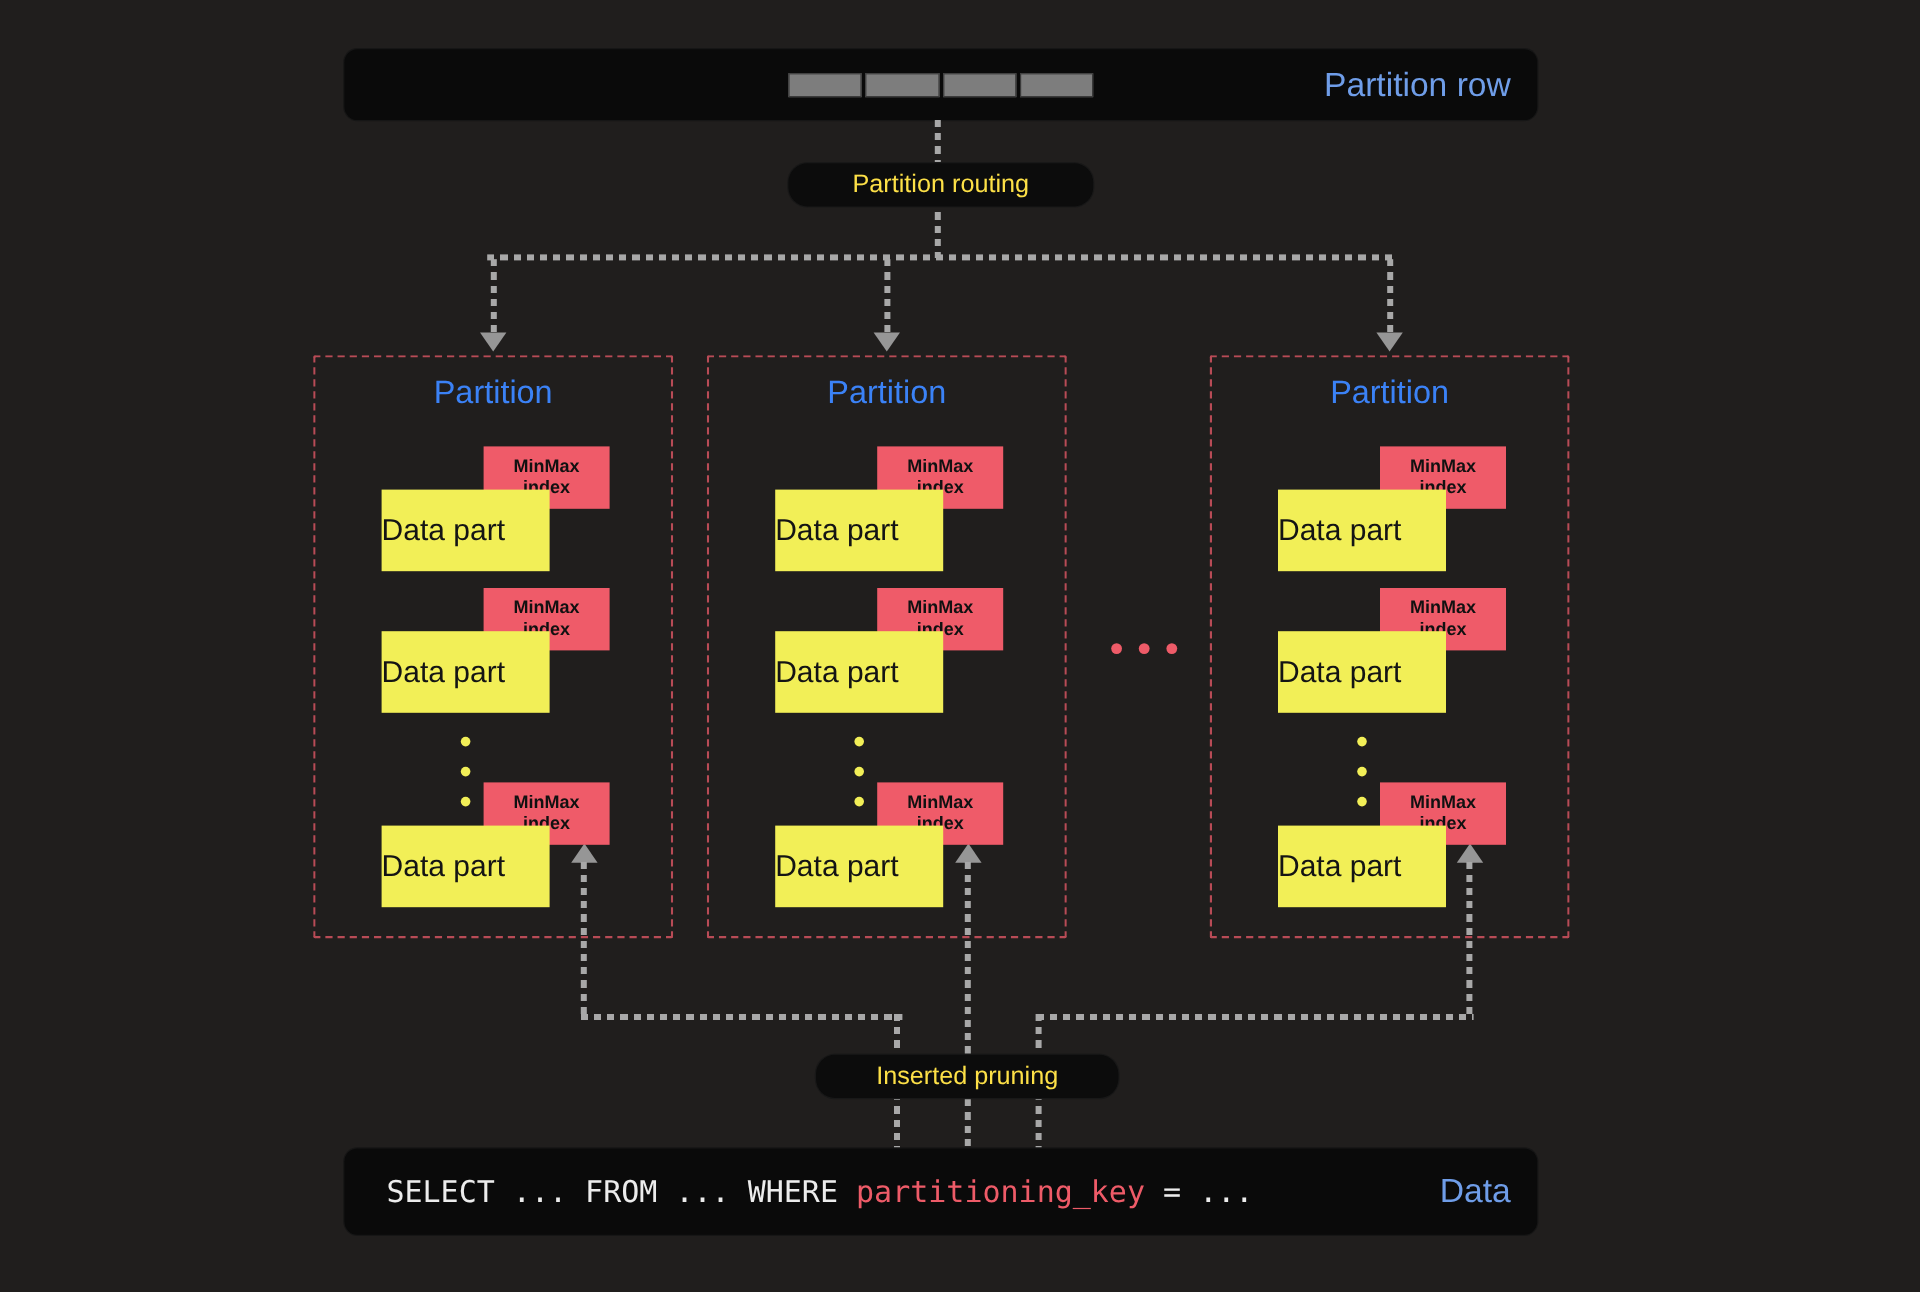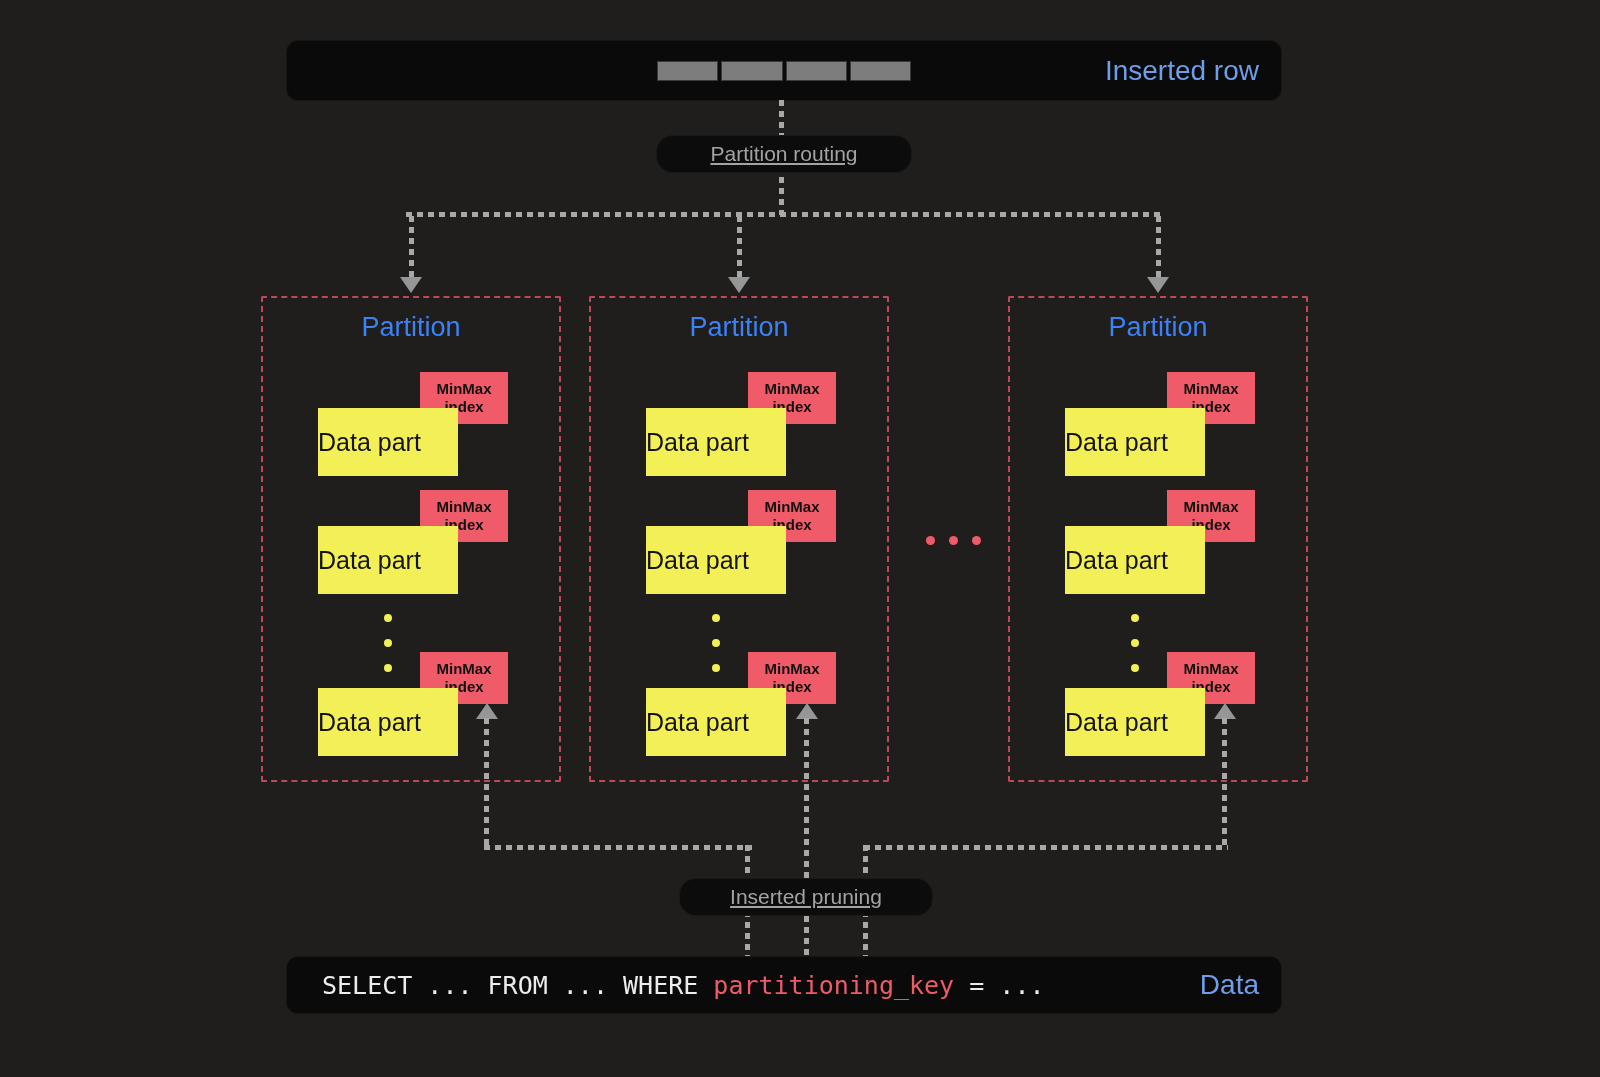--- a/index.html
+++ b/index.html
@@ -10,41 +10,40 @@
     font-family:"Liberation Sans", sans-serif;
   }
 
   
   .bar {
     position:absolute; left:287px; width:994px;
     background:#0a0a0a; border-radius:11px;
     box-shadow:0 0 0 1px #161616;
   }
   .bar.top { top:41px; height:59px; }
-  .bar.bottom { top:957px; height:56px; }
+  .bar.bottom { top:957px; height:72px; }
   .blue { color:#6f9de8; }
   .bar-label {
     position:absolute; right:22px; top:50%; transform:translateY(-50%);
     font-size:28px;
   }
 
   
   .segments {
     position:absolute; left:50%; top:50%; transform:translate(-50%,-50%);
     width:254px; height:20px; display:flex; gap:3px;
   }
   .seg { flex:1; background:#7d7d7d; border:1px solid #3a3a3a; }
 
   
   .pill {
     position:absolute; background:#0c0c0c; border-radius:16px;
-    color:#a3a3a3; font-size:21px; z-index:6;
+    color:#fde047; font-size:21px; z-index:6;
     display:flex; align-items:center; justify-content:center;
     box-shadow:0 0 0 1px #181818;
-    text-decoration:underline;
   }
   .pill.routing { left:657px; top:136px; width:254px; height:36px; }
   .pill.pruning { left:680px; top:879px; width:252px; height:36px; }
 
   
   .vline {
     position:absolute; width:5px;
     background-image:repeating-linear-gradient(180deg,#a8a8a8 0 6px,transparent 6px 11px);
   }
   .hline {
@@ -67,21 +66,21 @@
   .ptitle {
     position:absolute; top:14px; left:0; width:100%;
     text-align:center; color:#3b82f6; font-size:27px;
   }
 
   .part-group { position:absolute; left:55px; width:190px; height:104px; }
   .part-group.pg1 { top:74px; }
   .part-group.pg2 { top:192px; }
   .part-group.pg3 { top:354px; }
   .minmax {
-    position:absolute; top:0; right:0; width:88px; height:52px;
+    position:absolute; top:0; right:0; width:105px; height:52px;
     background:#ef5b69; color:#111; font-size:15px; font-weight:600;
     line-height:1.2; text-align:center;
     display:flex; align-items:center; justify-content:center;
     z-index:1; padding:0 6px;
   }
   .datapart {
     position:absolute; left:0; bottom:0; width:140px; height:68px;
     background:#f2ef57; color:#141414; font-size:25px;
     display:flex; align-items:center; z-index:2;
   }
@@ -106,21 +105,21 @@
 
 <div class="canvas">
 
   <div class="bar top">
     <div class="segments">
       <div class="seg"></div>
       <div class="seg"></div>
       <div class="seg"></div>
       <div class="seg"></div>
     </div>
-    <span class="bar-label blue">Inserted row</span>
+    <span class="bar-label blue">Partition row</span>
   </div>
 
   <div class="vline" style="left:779px; top:100px; height:115px;"></div>
   <div class="hline" style="left:406px; top:212px; width:756px;"></div>
   <div class="vline" style="left:409px; top:216px; height:62px;"></div>
   <div class="vline" style="left:737px; top:216px; height:62px;"></div>
   <div class="vline" style="left:1156px; top:216px; height:62px;"></div>
   <div class="arr down" style="left:400px; top:277px;"></div>
   <div class="arr down" style="left:728px; top:277px;"></div>
   <div class="arr down" style="left:1147px; top:277px;"></div>

